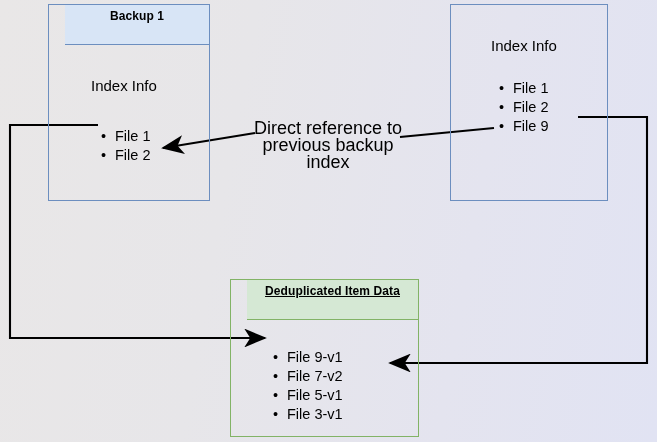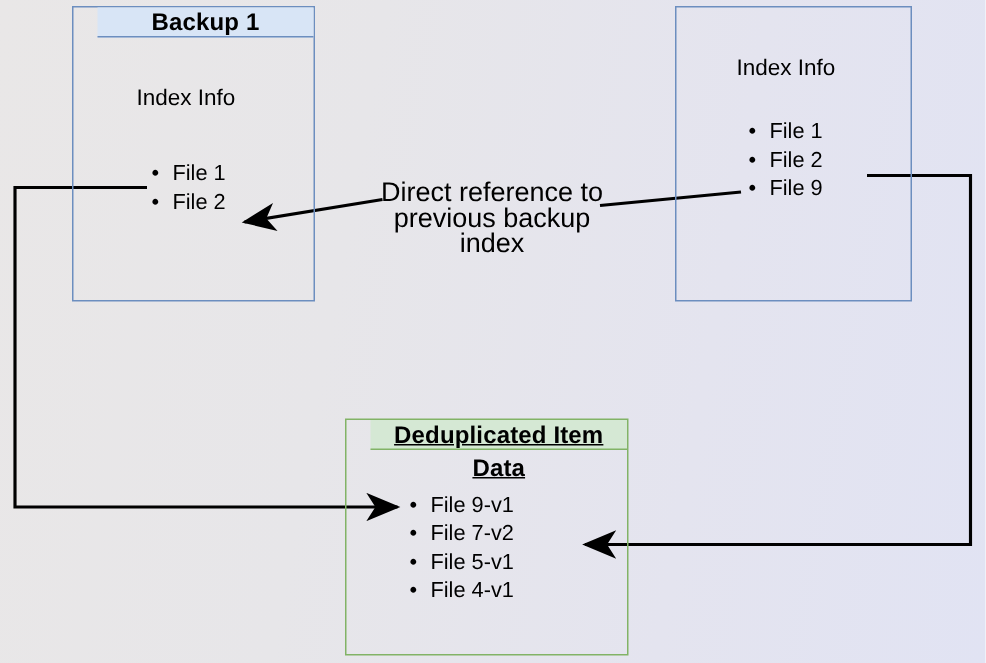--- a/index.html
+++ b/index.html
@@ -30,24 +30,24 @@
 
   
   .node {
     position: absolute;
     box-sizing: border-box;
     border: 1px solid #6c8ebf;
     background: transparent;
   }
   .node > .node-header {
     box-sizing: border-box;
-    height: 20px;
+    height: 40px;
     line-height: 22px;
     text-align: center;
-    font-size: 16px;
+    font-size: 12px;
     font-weight: bold;
     color: #000000;
     background: #d8e5f6;
     border-bottom: 1px solid #6c8ebf;
     letter-spacing: 0.1px;
     margin-left: 16px;
   }
   .node > .node-body {
     position: relative;
     height: calc(100% - 24px);
@@ -147,21 +147,21 @@
     </div>
   </div>
 
   <div class="node green" style="left:230px; top:279px; width:189px; height:158px;">
     <div class="node-header">Deduplicated Item Data</div>
     <div class="node-body">
       <ul class="item-list" style="left:42px; top:28px;">
         <li>File 9-v1</li>
         <li>File 7-v2</li>
         <li>File 5-v1</li>
-        <li>File 4-v1</li>
+        <li>File 3-v1</li>
       </ul>
     </div>
   </div>
 
   <div class="edge-caption" style="left:249px; top:120px; width:158px;">Direct reference to
 previous backup index</div>
 
 </div>
 
 </body></html>

